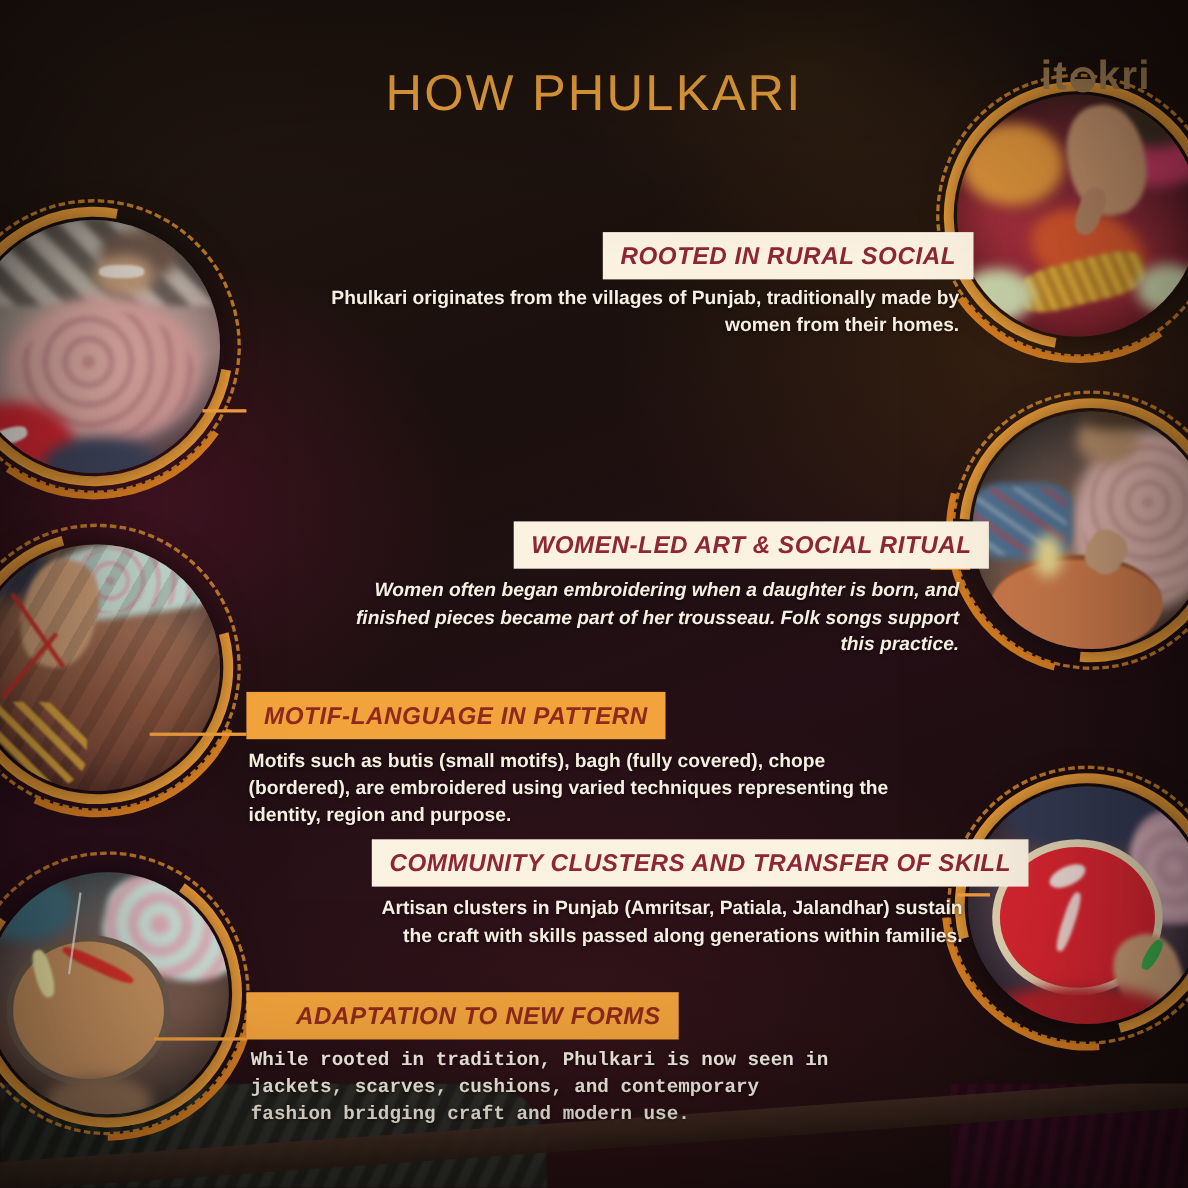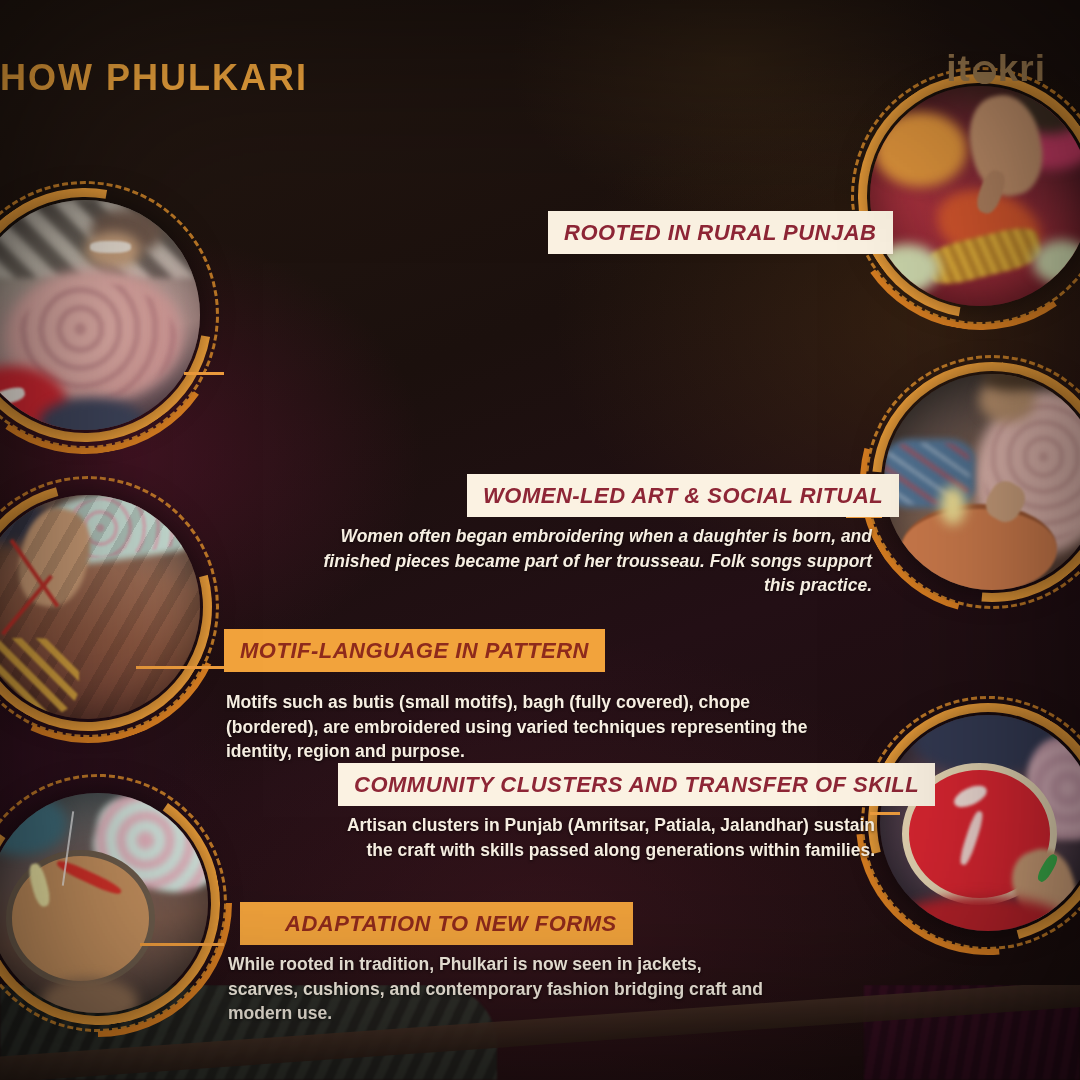--- a/index.html
+++ b/index.html
@@ -20,22 +20,22 @@
   .bottom-strip{ position:absolute; left:0; right:0; bottom:0; height:95px; overflow:hidden; opacity:.85; }
   .braid-green{ position:absolute; left:0; bottom:0; width:46%; height:100%;
     background:repeating-linear-gradient(115deg,#323c33 0 9px,#202721 9px 18px); filter:blur(1px); opacity:.85;
     border-top-right-radius:60px; }
   .yarn-magenta{ position:absolute; right:0; bottom:0; width:20%; height:100%;
     background:repeating-linear-gradient(100deg,#3c0e26 0 8px,#2a0a1c 8px 16px); filter:blur(1px); opacity:.8; }
   .hoop-wood{ position:absolute; left:-40px; bottom:40px; width:120%; height:26px;
     background:linear-gradient(#463225,#2e2017); transform:rotate(-4deg); opacity:.9; }
 
   
-  .title{ position:absolute; top:56px; left:0; right:0; z-index:20;
-    color:#F2A73E; font-weight:bold; font-size:36px; line-height:1.22; letter-spacing:2px; }
+  .title{ position:absolute; top:56px; left:0; right:0; text-align:center; z-index:20;
+    color:#F2A73E; font-weight:normal; font-size:46px; line-height:1.22; letter-spacing:2px; }
 
   
   .logo{ position:absolute; top:48px; right:34px; z-index:20; color:#9a794e; font-weight:bold;
     font-size:37px; letter-spacing:1px; display:flex; align-items:center; }
   .logo-o{ display:inline-block; width:23px; height:23px; border:4px solid #9a794e; border-radius:50%;
     margin:6px 2px 0 2px; background:linear-gradient(transparent 46%, #9a794e 46%); }
 
   
   .circle-wrap{ position:absolute; z-index:10; }
   .photo{ position:absolute; inset:0; border-radius:50%; overflow:hidden;
@@ -55,23 +55,23 @@
   .sec-body{ position:absolute; z-index:30; color:#F7EFE2; font-weight:bold; font-size:17.5px; line-height:1.4;
     text-shadow:0 1px 3px rgba(0,0,0,.6); }
   .align-right{ text-align:right; }
   .align-left{ text-align:left; }
   .connector{ position:absolute; z-index:25; height:3px; background:#ED9C3D; }
 
   
   #hdr1{ left:548px; top:211px; } #body1{ right:208px; top:258px; width:575px; } #con1{ left:845px; top:229px; width:38px; }
   #hdr2{ left:224px; top:339px; } #body2{ left:226px; top:390px; width:570px; } #con2{ left:184px; top:372px; width:40px; }
   #hdr3{ left:467px; top:474px; } #body3{ right:208px; top:524px; width:580px;font-style:italic; } #con3{ left:846px; top:515px; width:36px; }
-  #hdr4{ left:224px; top:629px; } #body4{ left:226px; top:679px; width:590px;margin-top:11px; } #con4{ left:136px; top:666px; width:88px; }
+  #hdr4{ left:224px; top:629px; } #body4{ left:226px; top:679px; width:590px; } #con4{ left:136px; top:666px; width:88px; }
   #hdr5{ left:338px; top:763px; } #body5{ right:205px; top:813px; width:545px; } #con5{ left:870px; top:812px; width:30px; }
-  #hdr6{ left:240px; top:902px;padding-left:45px; } #body6{ left:228px; top:952px; width:545px; } #con6{ left:140px; top:943px; width:84px; }
+  #hdr6{ left:224px; top:902px;padding-left:45px; } #body6{ left:228px; top:952px; width:545px;font-family:Liberation Mono, monospace; } #con6{ left:140px; top:943px; width:84px; }
 
   #c1{ left:870px; top:86px;  width:220px; height:220px; }
   #c2{ left:-30px; top:200px; width:230px; height:230px; }
   #c3{ left:884px; top:374px; width:216px; height:216px; }
   #c4{ left:-24px; top:495px; width:224px; height:224px; }
   #c5{ left:880px; top:715px; width:216px; height:216px; }
   #c6{ left:-12px; top:793px; width:220px; height:220px; }
 </style>
 </head>
 <body>
@@ -185,22 +185,23 @@
       <div class="s" style="left:-6%;top:0;width:42%;height:28%;background:#3e6a78"></div>
       <div class="c" style="right:-6%;top:2%;width:58%;height:42%;background:repeating-radial-gradient(circle at 40% 50%,#d8aab4 0 9px,#c8dcd4 9px 20px);transform:rotate(12deg);border-radius:40%;filter:blur(3px)"></div>
       <div class="c" style="left:8%;top:26%;width:68%;height:62%;background:#c08d5c;border:6px solid #6a5a4a;border-radius:50%;filter:blur(.5px)"></div>
       <div class="c" style="left:30%;top:36%;width:32%;height:5%;background:#d03028;transform:rotate(25deg);border-radius:40%;filter:blur(1px)"></div>
       <div class="c" style="left:20%;top:32%;width:7%;height:20%;background:#e8e0a0;transform:rotate(-15deg);border-radius:40%;filter:blur(1px)"></div>
       <div class="s" style="left:24%;bottom:-6%;width:44%;height:22%;background:#8a6a50"></div>
       <div class="c" style="left:36%;top:8%;width:2px;height:34%;background:rgba(240,240,240,.7);transform:rotate(8deg)"></div>
     </div>
   </div>
 
-  <div class="sec-header hdr-cream" id="hdr1">ROOTED IN RURAL PUNJAB</div>
+  <div class="sec-header hdr-cream" id="hdr1">ROOTED IN RURAL SOCIAL</div>
   <div class="connector" id="con1"></div>
+  <div class="sec-body align-right" id="body1">Phulkari originates from the villages of Punjab, traditionally made by women from their homes.</div>
 
   <div class="connector" id="con2"></div>
 
   <div class="sec-header hdr-cream" id="hdr3">WOMEN-LED ART &amp; SOCIAL RITUAL</div>
   <div class="connector" id="con3"></div>
   <div class="sec-body align-right" id="body3">Women often began embroidering when a daughter is born, and finished pieces became part of her trousseau. Folk songs support this practice.</div>
 
   <div class="sec-header hdr-orange" id="hdr4">MOTIF-LANGUAGE IN PATTERN</div>
   <div class="connector" id="con4"></div>
   <div class="sec-body align-left" id="body4">Motifs such as butis (small motifs), bagh (fully covered), chope (bordered), are embroidered using varied techniques representing the identity, region and purpose.</div>

